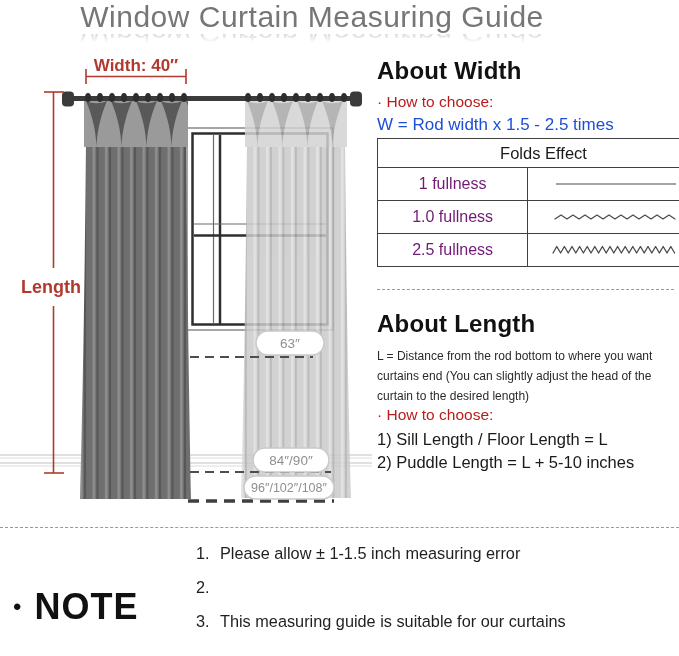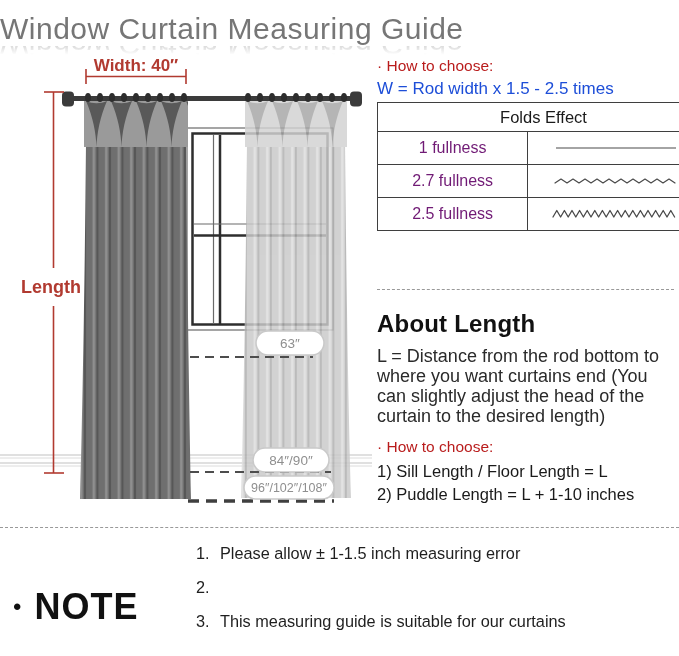--- a/index.html
+++ b/index.html
@@ -1,19 +1,19 @@
 <!DOCTYPE html>
 <html><head>
 <meta charset="utf-8">
 <style>
   * { margin:0; padding:0; box-sizing:border-box; }
   html,body { width:679px; height:656px; }
   body { position:relative; font-family:"Liberation Sans", sans-serif; background:#ffffff; color:#222; overflow:hidden; }
 
-  .title-block { position:absolute; top:12px; left:0; width:624px; text-align:left; }
+  .title-block { position:absolute; top:0; left:0; width:624px; text-align:center; }
   .title { font-size:30px; font-weight:400; color:#767676; letter-spacing:.5px; }
   .title-reflection { height:15px; overflow:hidden; transform:scaleY(-1); opacity:.32; font-size:30px; color:#767676; letter-spacing:.5px;
     -webkit-mask-image:linear-gradient(to bottom, transparent 42%, rgba(0,0,0,.8) 100%);
     mask-image:linear-gradient(to bottom, transparent 42%, rgba(0,0,0,.8) 100%); }
 
   .diagram { position:absolute; left:0; top:55px; }
   .diagram text { font-family:"Liberation Sans", sans-serif; }
 
   h2 { font-size:24px; font-weight:600; color:#111; letter-spacing:.2px; margin-bottom:8px; }
   .about-width { position:absolute; left:377px; top:57px; width:300px; }
@@ -22,21 +22,21 @@
 
   .folds-table { border-collapse:collapse; margin-top:3px; width:333px; }
   .folds-table th, .folds-table td { border:1px solid #3f3f3f; }
   .folds-table th { height:29px; font-size:16.5px; font-weight:400; text-align:center; color:#1a1a1a; }
   .folds-table td.lbl { width:129px; height:33px; font-size:16px; text-align:center; color:#701a75; }
   .folds-table td.wave { width:156px; text-align:center; vertical-align:middle; }
   .folds-table td.wave svg { display:block; margin:0 auto; }
 
   .sep-right { position:absolute; left:377px; top:289px; width:297px; height:0; border-top:1.5px dashed #999; }
   .about-length { position:absolute; left:377px; top:310px; width:302px; }
-  .measure-text { font-size:18px; line-height:20px; width:287px; color:#2a2a2a; margin-bottom:12px; }
+  .measure-text { font-size:12px; line-height:20px; width:287px; color:#2a2a2a; }
   .choose-item { font-size:16.5px; line-height:23px; color:#1a1a1a; }
 
   .sep-full { position:absolute; left:0; top:527px; width:679px; height:0; border-top:1.5px dashed #999; }
 
   .note-label { position:absolute; left:13px; top:586px; display:flex; align-items:center; gap:13px; }
   .note-bullet { font-size:24px; color:#111; }
   .note-word { font-size:36px; font-weight:600; color:#111; letter-spacing:1px; }
   .note-list { position:absolute; left:196px; top:543px; width:478px; }
   .note-item { display:flex; font-size:16.3px; line-height:21px; color:#1f1f1f; margin-bottom:13px; }
   .note-item .num { width:24px; flex:none; }
@@ -155,40 +155,41 @@
     <rect x="253" y="393" width="76" height="24" rx="12" fill="#ffffff" stroke="#c9c9c9" stroke-width="1.5"></rect>
     <text x="291" y="410" text-anchor="middle" font-size="13.5" fill="#8f8f8f">84″/90″</text>
   </g>
   <g>
     <rect x="244" y="421" width="90" height="23" rx="11.5" fill="#ffffff" stroke="#c9c9c9" stroke-width="1.5"></rect>
     <text x="289" y="437" text-anchor="middle" font-size="12.5" fill="#8f8f8f">96″/102″/108″</text>
   </g>
 </svg>
 
 <div class="about-width">
+  <h2>About Width</h2>
   <div class="sub">· How to choose:</div>
   <div class="formula">W = Rod width x 1.5 - 2.5 times</div>
 
   <table class="folds-table">
     <thead>
       <tr>
           <th colspan="2">Folds Effect</th>
         </tr>
     </thead>
     <tbody>
       <tr>
         <td class="lbl">1 fullness</td>
         <td class="wave">
           <svg width="150" height="30">
             <line x1="12" y1="15" x2="132" y2="15" stroke="#4a4a4a" stroke-width="1.2"></line>
           </svg>
         </td>
       </tr>
       <tr>
-        <td class="lbl">2.7 fullness</td>
+        <td class="lbl">1.0 fullness</td>
         <td class="wave">
           <svg width="150" height="30">
             <path d="M11,17 l6,-4 l6,4 l6,-4 l6,4 l6,-4 l6,4 l6,-4 l6,4 l6,-4 l6,4 l6,-4 l6,4 l6,-4 l6,4 l6,-4 l6,4 l6,-4 l6,4 l6,-4 l6,4" fill="none" stroke="#4a4a4a" stroke-width="1.2" stroke-linejoin="round" stroke-linecap="round"></path>
           </svg>
         </td>
       </tr>
       <tr>
         <td class="lbl">2.5 fullness</td>
         <td class="wave">
           <svg width="150" height="30">
@@ -200,21 +201,21 @@
   </table>
 </div>
 
 <div class="sep-right"></div>
 
 <div class="about-length">
   <h2>About Length</h2>
   <div class="measure-text">L = Distance from the rod bottom to where you want curtains end  (You can slightly adjust the head of the curtain to the desired length)</div>
   <div class="sub">· How to choose:</div>
   <div class="choose-item">1)  Sill Length / Floor Length = L</div>
-  <div class="choose-item">2)  Puddle Length = L + 1-10 inches</div>
+  <div class="choose-item">2)  Puddle Length = L + 5-10 inches</div>
 </div>
 
 <div class="sep-full"></div>
 
 <div class="note-label">
   <span class="note-bullet">•</span>
   <span class="note-word">NOTE</span>
 </div>
 
 <div class="note-list">

